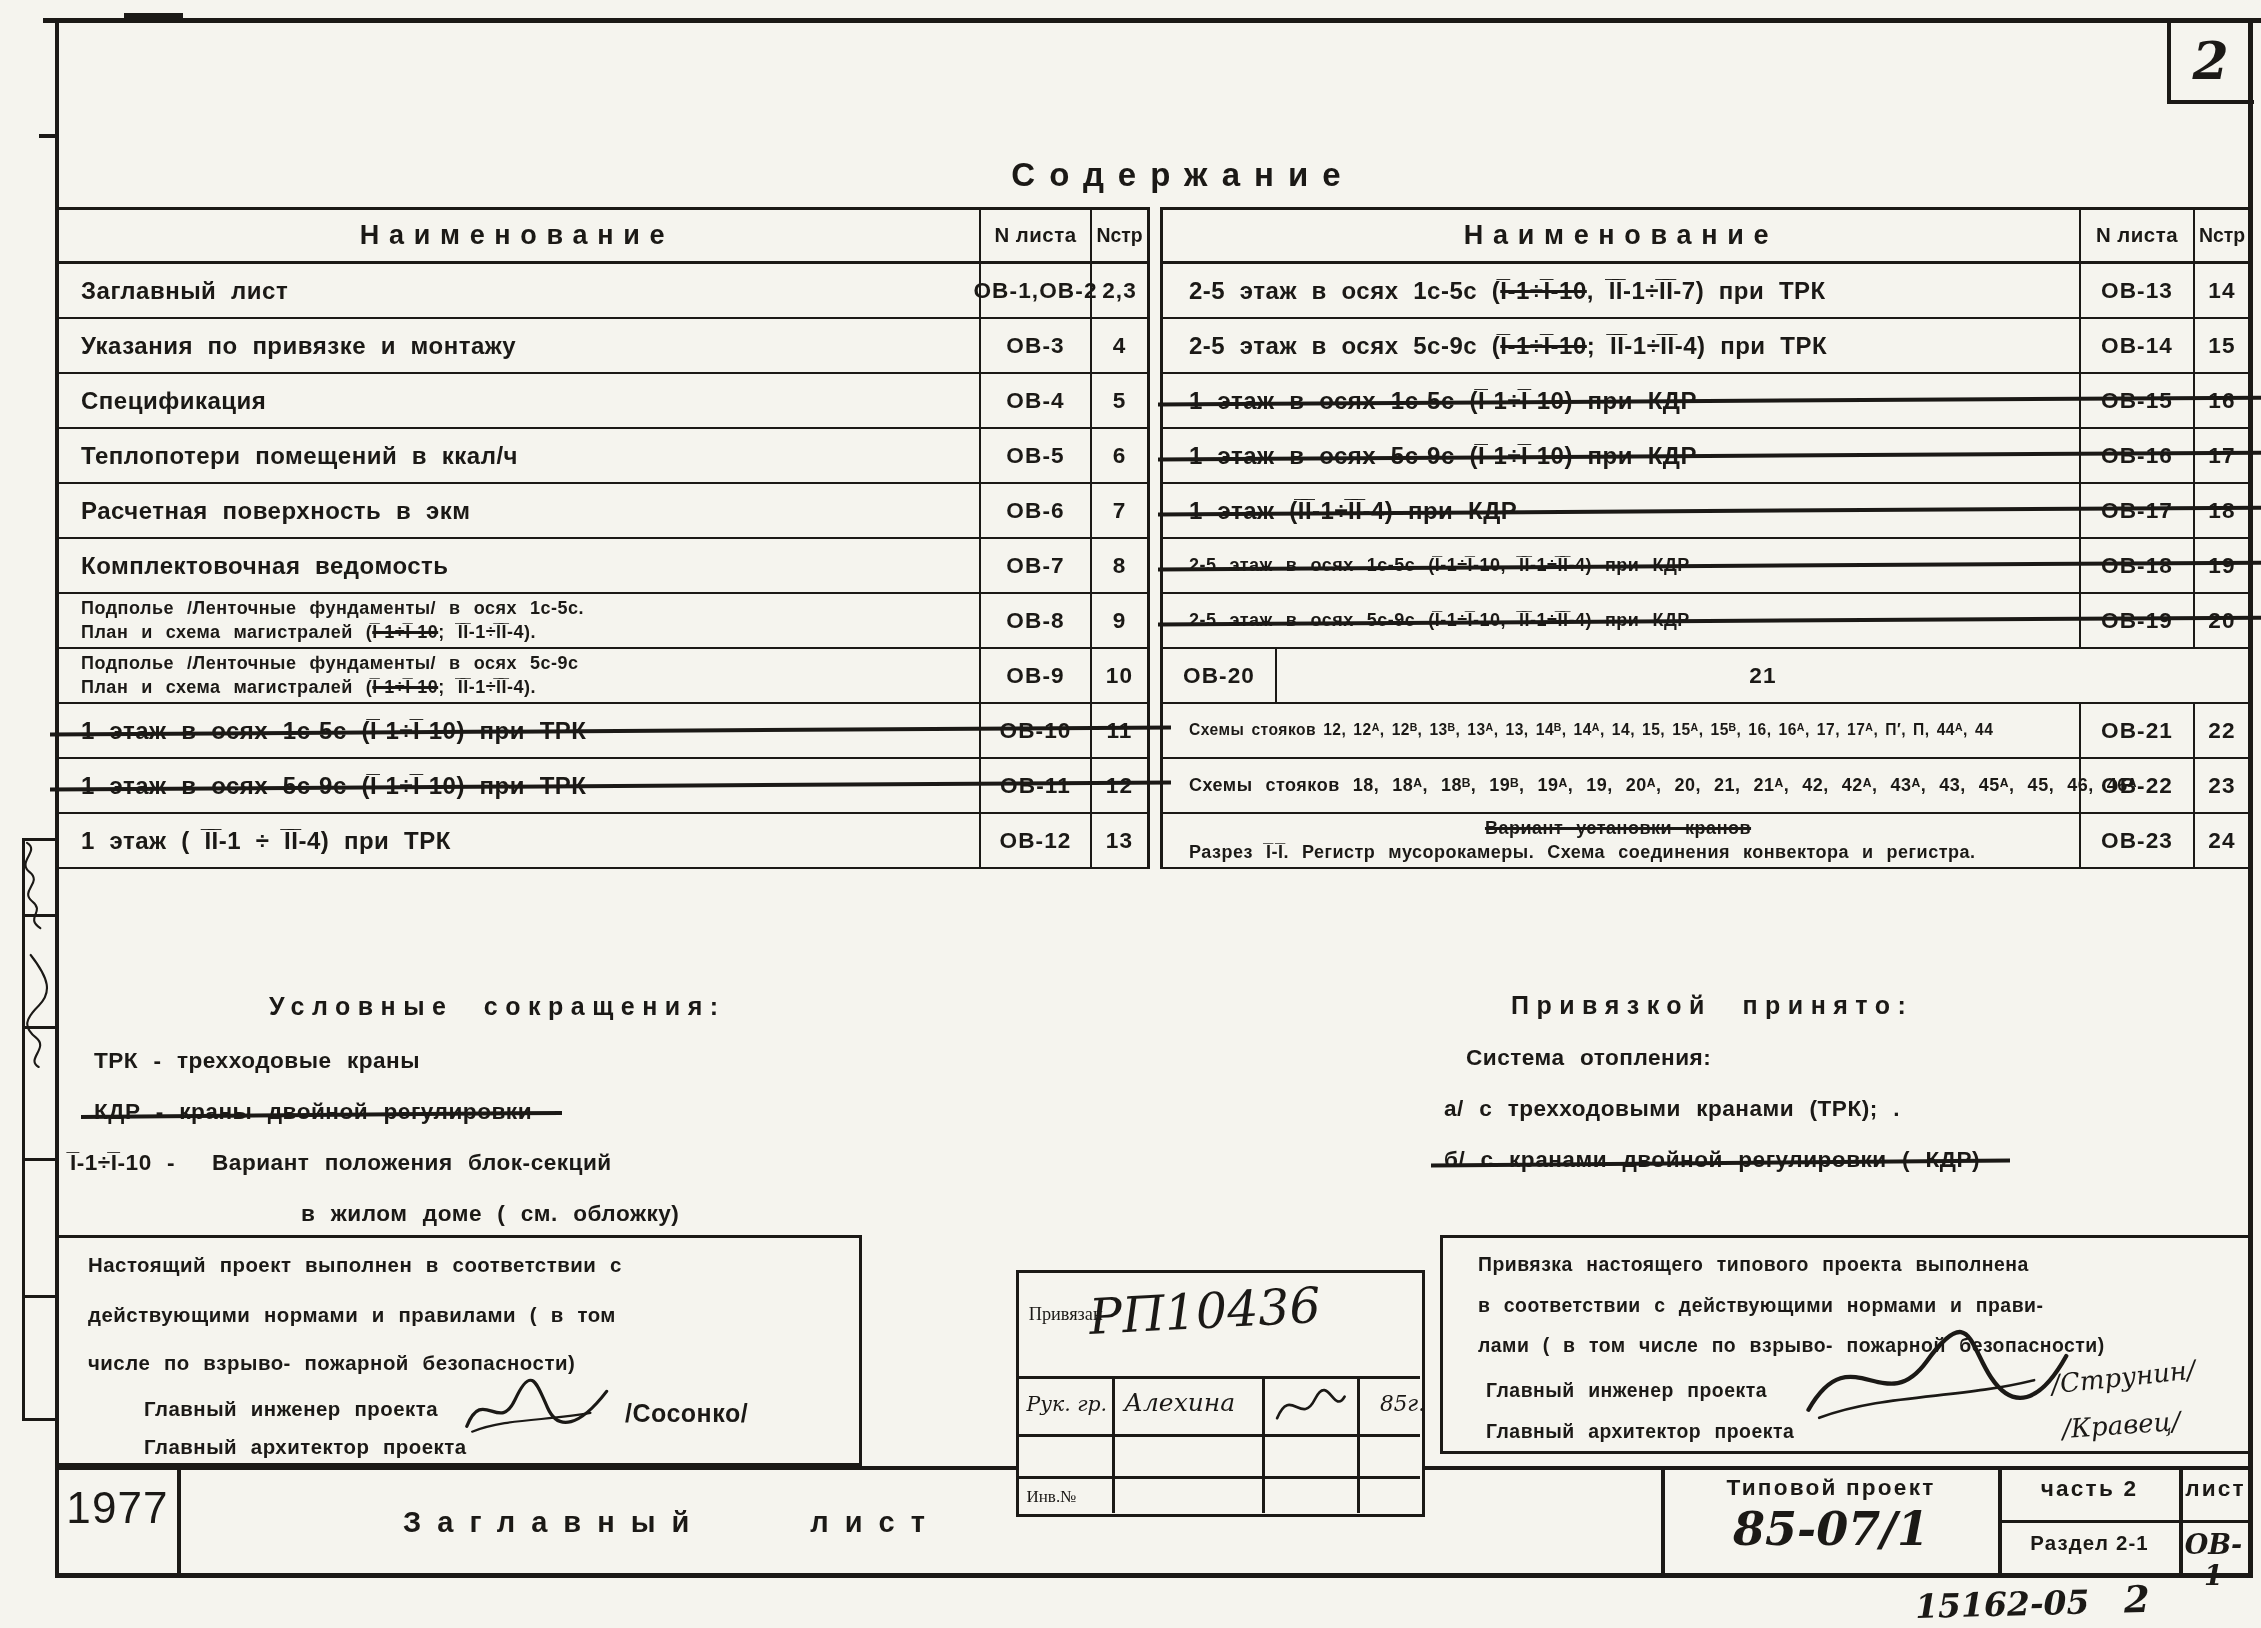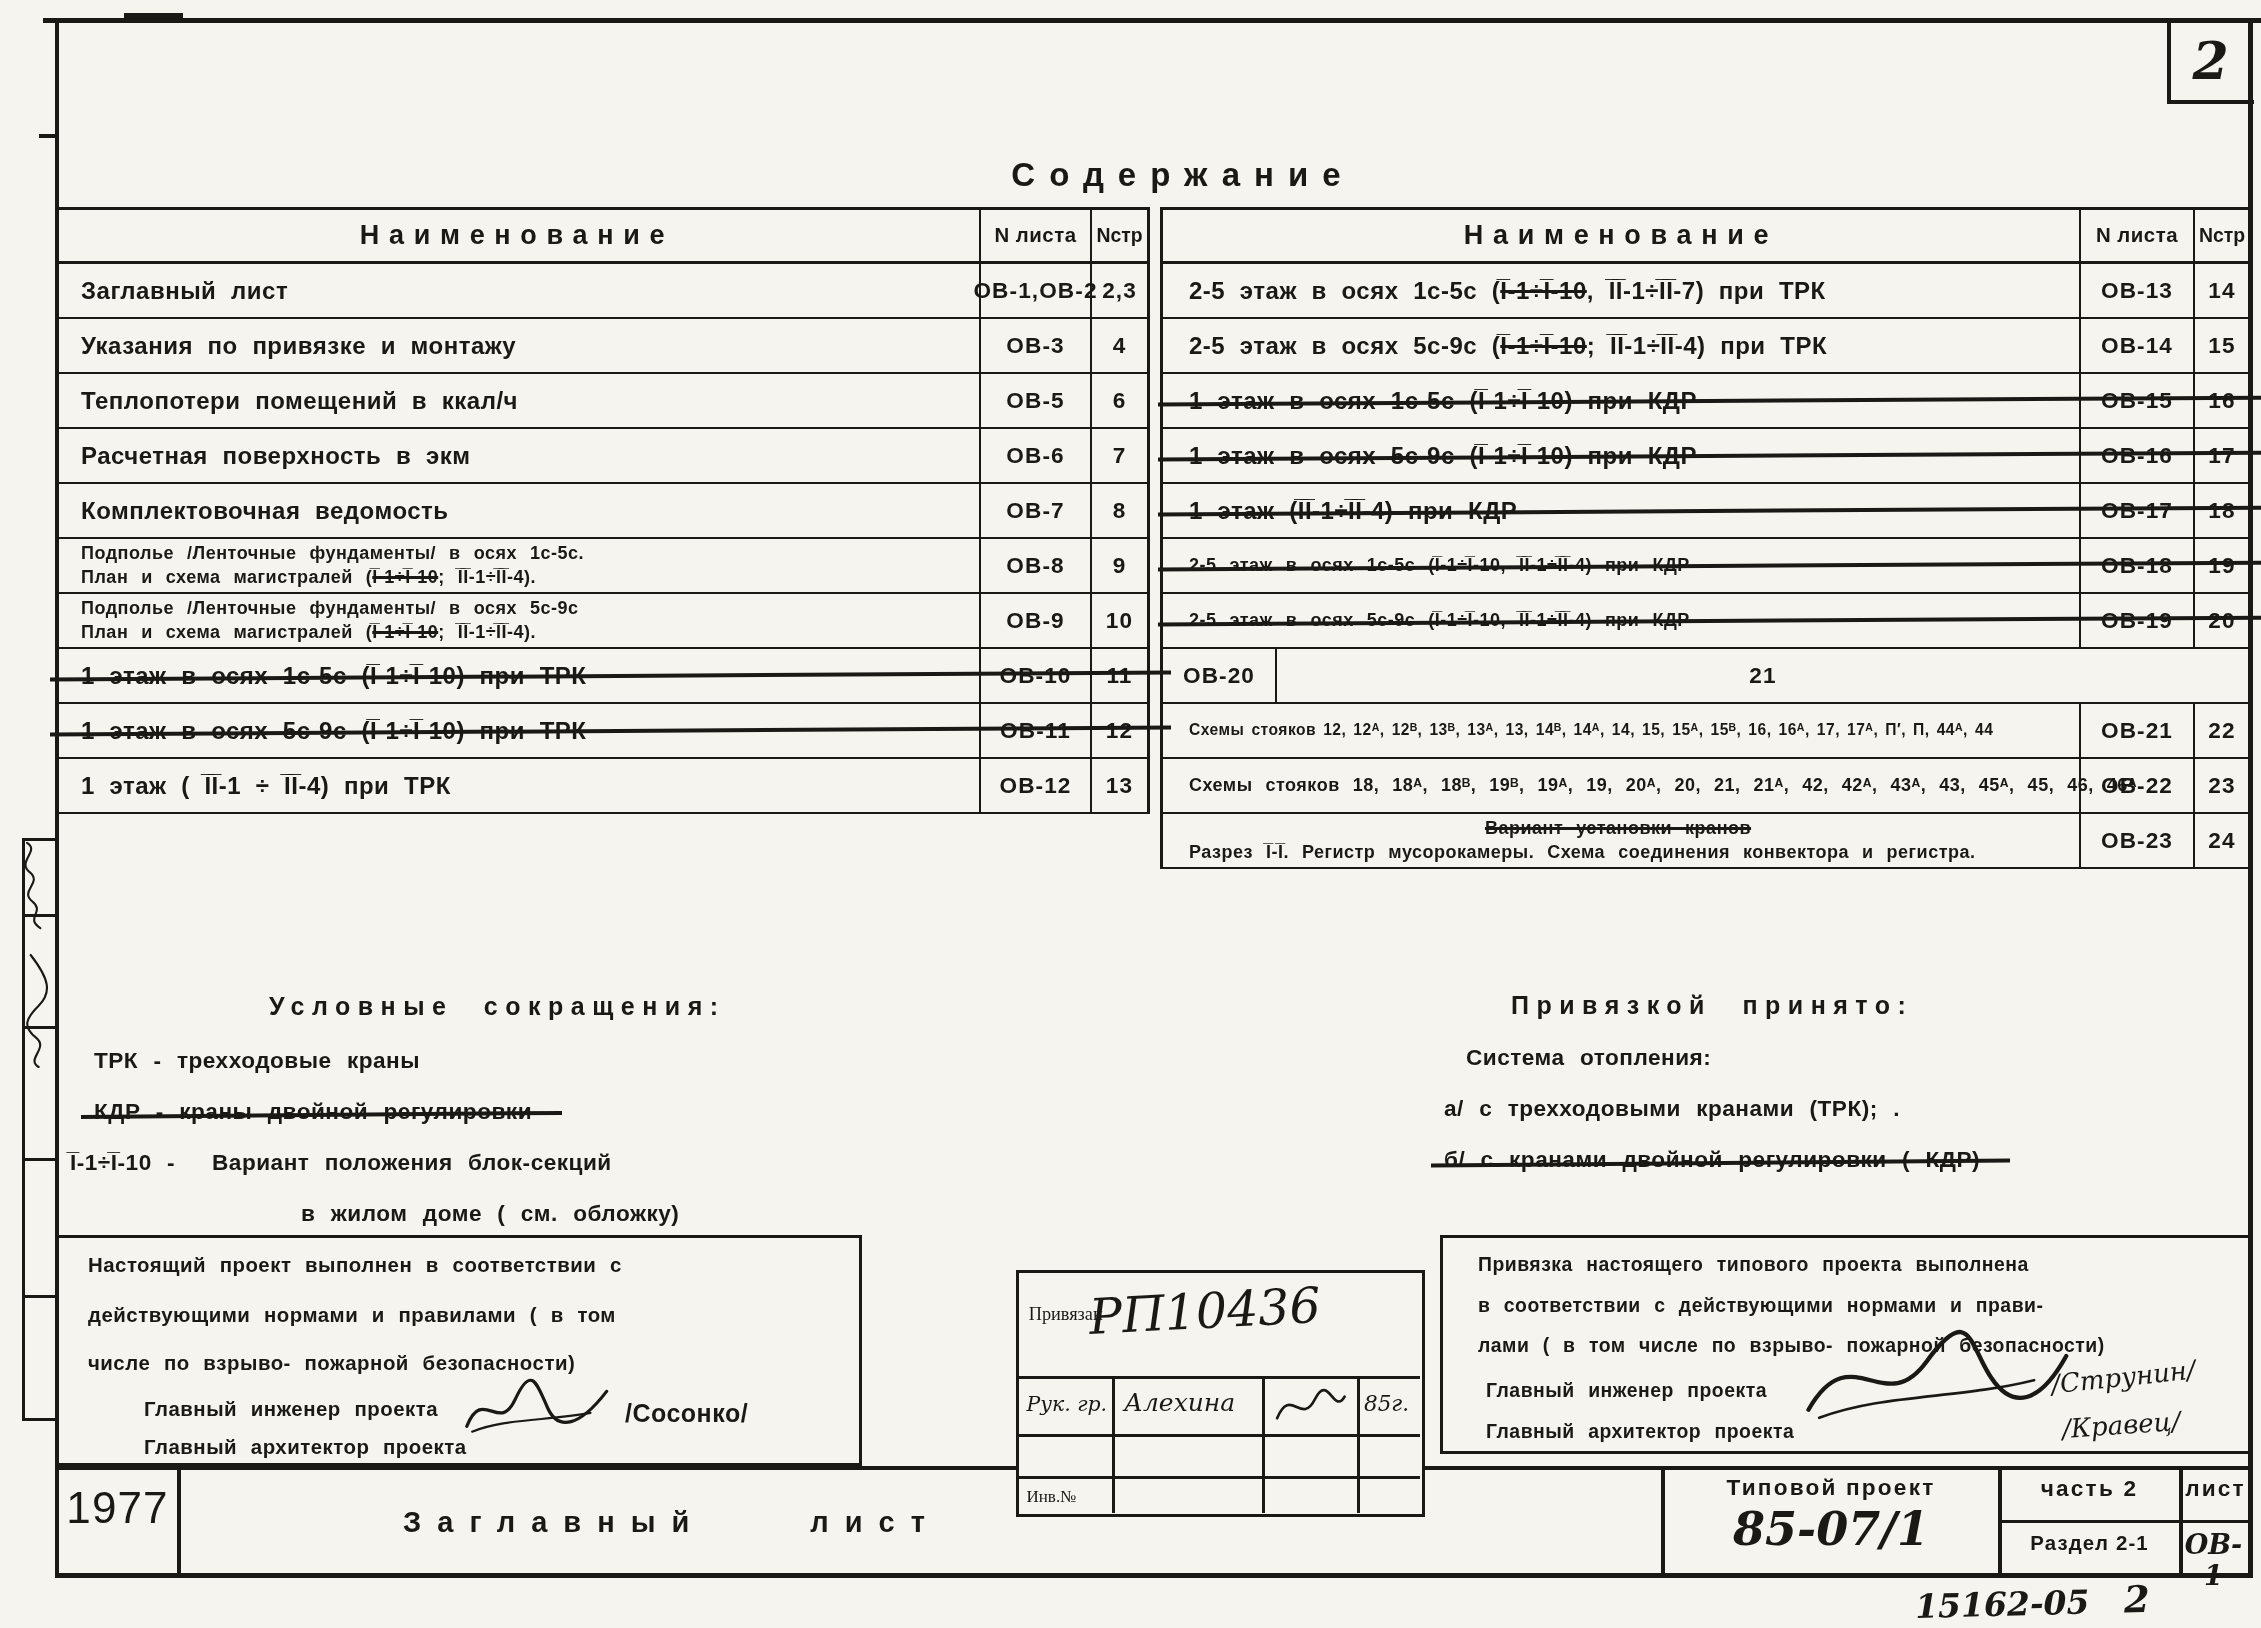--- a/index.html
+++ b/index.html
@@ -112,20 +112,31 @@
           </div>
       <div class="cell c-sheet">
             <span>ОВ-3</span>
           </div>
       <div class="cell c-page">
             <span>4</span>
           </div>
     </div>
         <div class="trow">
       <div class="cell c-name">
+            <div class="nline"><span>Спецификация</span></div>
+          </div>
+      <div class="cell c-sheet">
+            <span>ОВ-4</span>
+          </div>
+      <div class="cell c-page">
+            <span>5</span>
+          </div>
+    </div>
+        <div class="trow">
+      <div class="cell c-name">
             <div class="nline"><span>Теплопотери помещений в ккал/ч</span></div>
           </div>
       <div class="cell c-sheet">
             <span>ОВ-5</span>
           </div>
       <div class="cell c-page">
             <span>6</span>
           </div>
     </div>
         <div class="trow">
@@ -384,21 +395,21 @@
     <div class="stampline" style="left:0;top:161px;width:401px;height:2.7px;"></div>
     <div class="stampline" style="left:0;top:203px;width:401px;height:2.7px;"></div>
     <div class="stampline" style="left:93px;top:103px;width:2.7px;height:137px;"></div>
     <div class="stampline" style="left:243px;top:103px;width:2.7px;height:137px;"></div>
     <div class="stampline" style="left:338px;top:103px;width:2.7px;height:137px;"></div>
     <div class="abs hand" style="left:7.5px;top:119px;font-size:20.4px;">Рук. гр.</div>
     <div class="abs hand" style="left:105px;top:115px;font-size:25px;">Алехина</div>
     <svg class="abs sig" style="left:250px;top:110px;" width="81" height="46" viewBox="0 0 150 85">
         <path d="M15 65 C 40 5, 60 80, 85 30 S 120 60, 140 25" stroke-width="5"></path>
       </svg>
-    <div class="abs hand" style="left:345px;top:118px;font-size:21.5px;">85г.</div>
+    <div class="abs hand" style="left:361px;top:118px;font-size:21.5px;">85г.</div>
     <div class="abs serif-sm" style="left:7.5px;top:214px;font-size:17px;">Инв.№</div>
   </div>
 
   <div class="dbox" style="left:1440px;top:1235px;width:812px;height:219px;">
     <div class="dline sm" style="left:35px;top:15px;">Привязка  настоящего типового проекта выполнена</div>
     <div class="dline sm" style="left:35px;top:56px;">в соответствии с действующими нормами и прави-</div>
     <div class="dline sm" style="left:35px;top:96px;">лами ( в том числе по взрыво- пожарной безопасности)</div>
     <div class="dline sm" style="left:43px;top:141px;">Главный инженер проекта</div>
     <svg class="abs sig" style="left:344px;top:91px;" width="290" height="97" viewBox="0 0 540 180">
         <path d="M40 150 C 120 10, 180 170, 260 60 S 340 30, 380 90 S 470 140, 520 50" stroke-width="8"></path>

